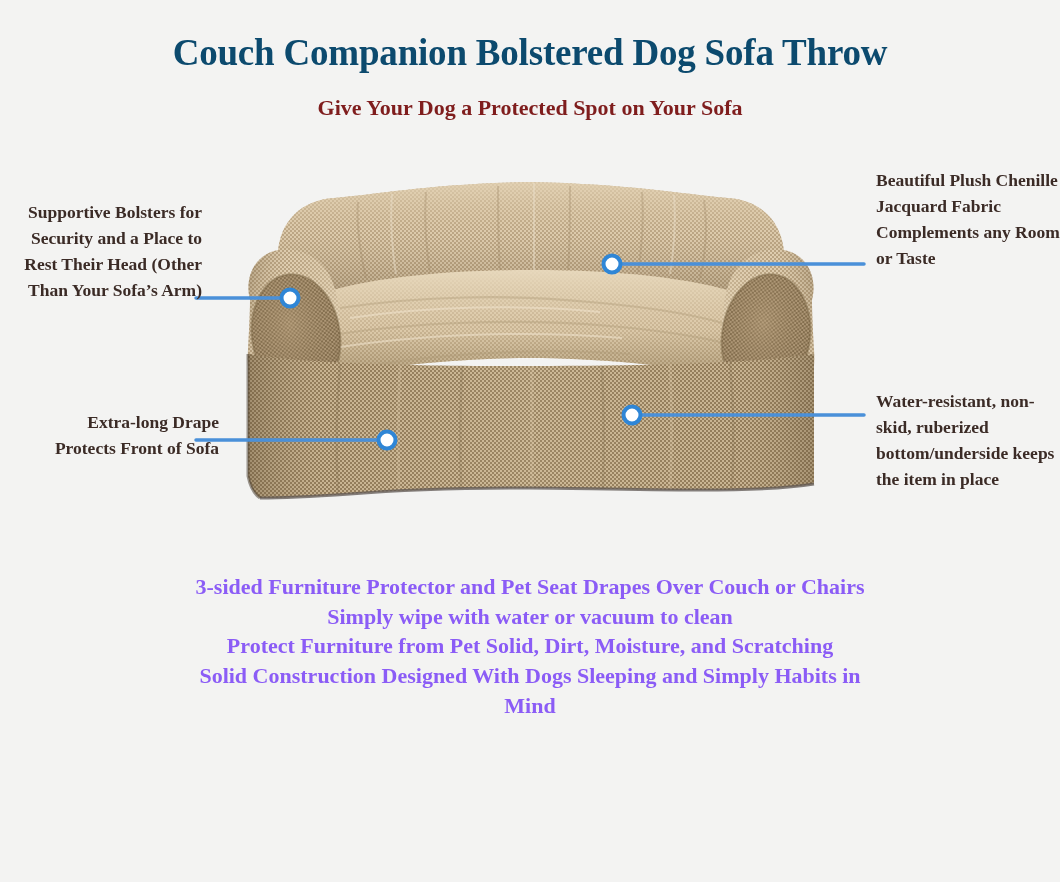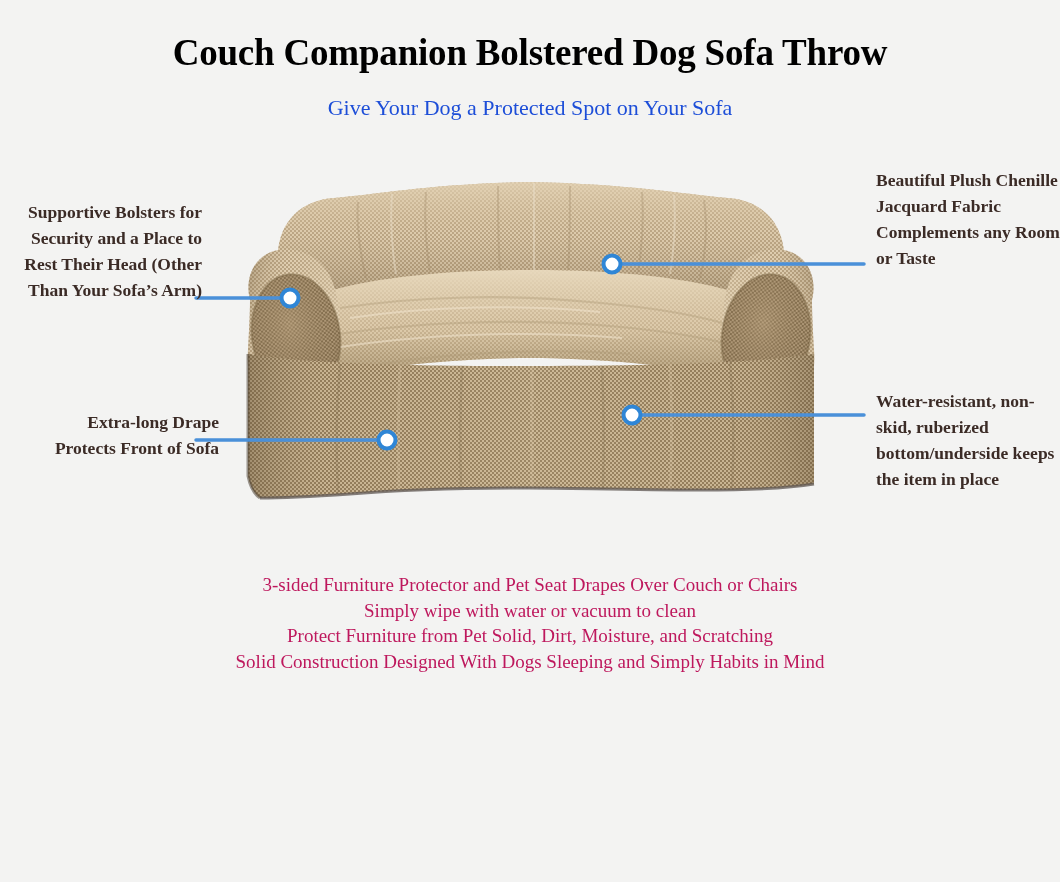--- a/index.html
+++ b/index.html
@@ -27,32 +27,32 @@
   
   .title {
     position: absolute;
     left: 0;
     top: 33px;
     width: 1060px;
     text-align: center;
     font-size: 37px;
     font-weight: bold;
     letter-spacing: -0.2px;
-    color: #000000;
+    color: #0c4a6e;
     line-height: 1.1;
   }
   .subtitle {
     position: absolute;
     left: 0;
     top: 95px;
     width: 1060px;
     text-align: center;
     font-size: 22px;
-    font-weight: normal;
-    color: #1d4ed8;
+    font-weight: bold;
+    color: #7f1d1d;
     line-height: 1.15;
   }
 
   
   .callout {
     position: absolute;
     font-size: 17.5px;
     font-weight: bold;
     line-height: 1.48;
     color: #3b2b26;
@@ -86,24 +86,24 @@
 
   
   .features {
     position: absolute;
     left: 180px;
     top: 572px;
     width: 700px;
     text-align: center;
   }
   .feature {
-    font-size: 19px;
-    font-weight: normal;
+    font-size: 22px;
+    font-weight: bold;
     line-height: 1.35;
-    color: #be185d;
+    color: #8b5cf6;
   }
   .feature + .feature { }
 </style>
 </head>
 <body>
 
 <div id="page">
 
   <div class="title">Couch Companion Bolstered Dog Sofa Throw</div>
   <div class="subtitle">Give Your Dog a Protected Spot on Your Sofa</div>

